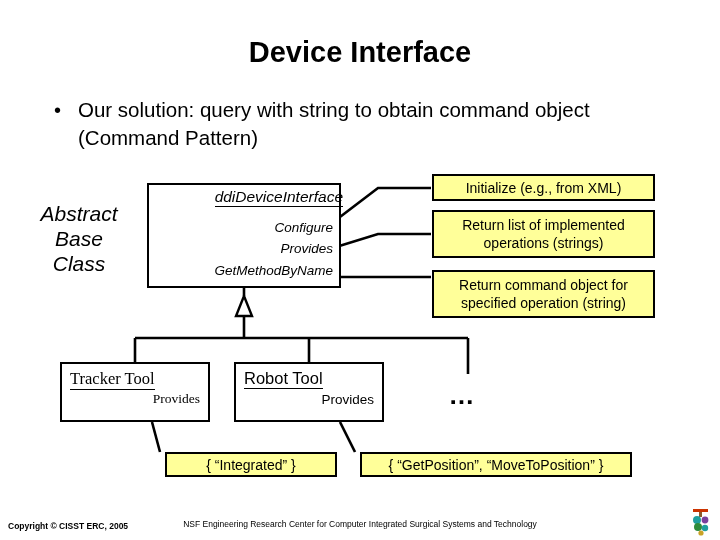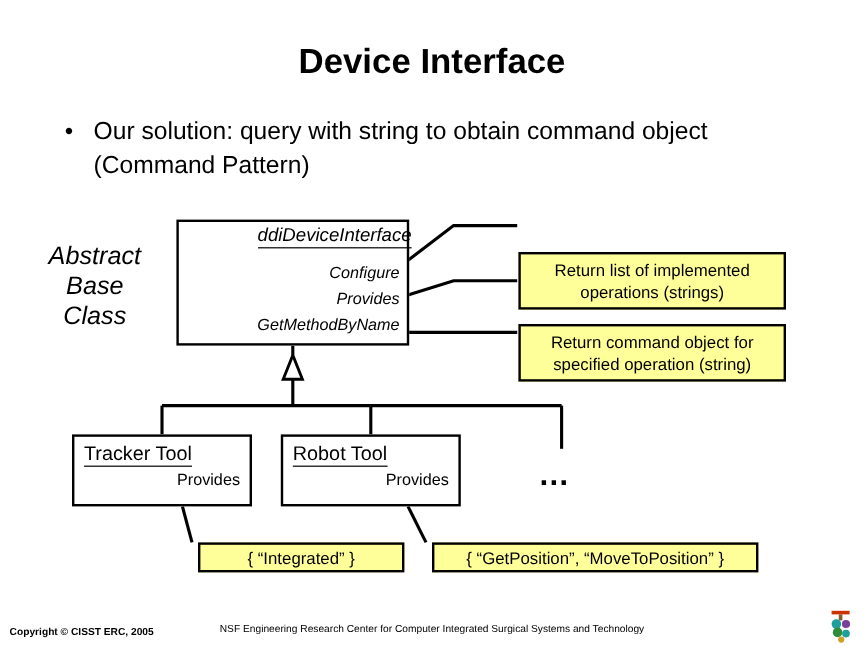--- a/index.html
+++ b/index.html
@@ -120,21 +120,21 @@
   .subclass-title span {
     border-bottom: 1.7px solid #000;
     padding-bottom: 1px;
   }
   .subclass-provides {
     position: absolute;
     right: 8px;
     bottom: 13px;
     font-size: 13.5px;
   }
-  #tracker-box { left: 60px; top: 362px; width: 150px; height: 60px; }
+  #tracker-box { left: 60px; top: 362px; width: 150px; height: 60px; font-family: Liberation Serif, serif; }
   #robot-box   { left: 234px; top: 362px; width: 150px; height: 60px; }
 
   
   #callout-0 { left: 432px; top: 174px; width: 223px; height: 27px; font-size: 14px; }
   #callout-1 { left: 432px; top: 210px; width: 223px; height: 48px; font-size: 14px; }
   #callout-2 { left: 432px; top: 270px; width: 223px; height: 48px; font-size: 14px; }
 
   
   #result-0 { left: 165px; top: 452px; width: 172px; height: 25px; font-size: 14px; }
   #result-1 { left: 360px; top: 452px; width: 272px; height: 25px; font-size: 14px; }
@@ -231,20 +231,21 @@
 
   <div class="box" id="iface-box">
     <div id="iface-title">
       <span>ddiDeviceInterface</span>
     </div>
     <div class="iface-method" id="m0">Configure</div>
     <div class="iface-method" id="m1">Provides</div>
     <div class="iface-method" id="m2">GetMethodByName</div>
   </div>
 
+  <div class="box box-yellow" id="callout-0">Initialize (e.g., from XML)</div>
   <div class="box box-yellow" id="callout-1">Return list of implemented operations (strings)</div>
   <div class="box box-yellow" id="callout-2">Return command object for specified operation (string)</div>
 
   <div class="box" id="tracker-box">
     <div class="subclass-title">
       <span>Tracker Tool</span>
     </div>
     <div class="subclass-provides">Provides</div>
   </div>
 

